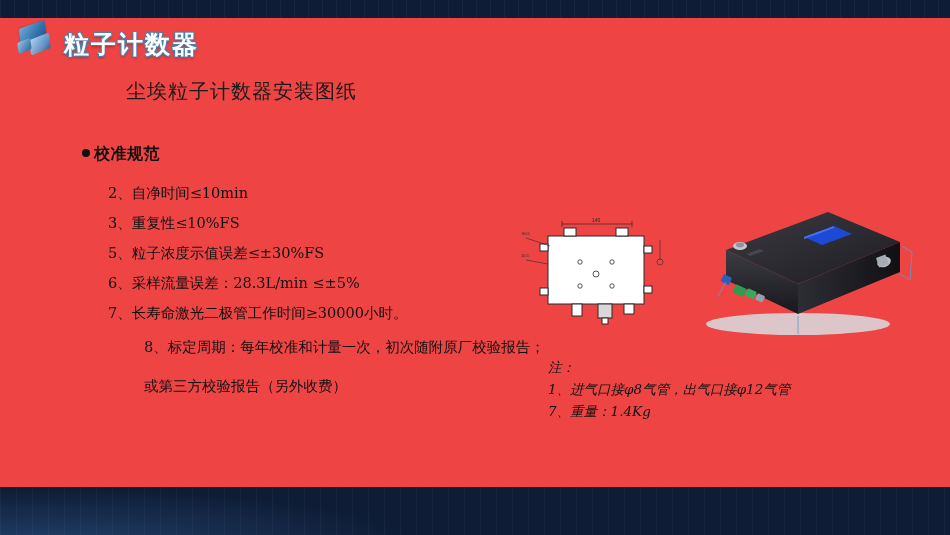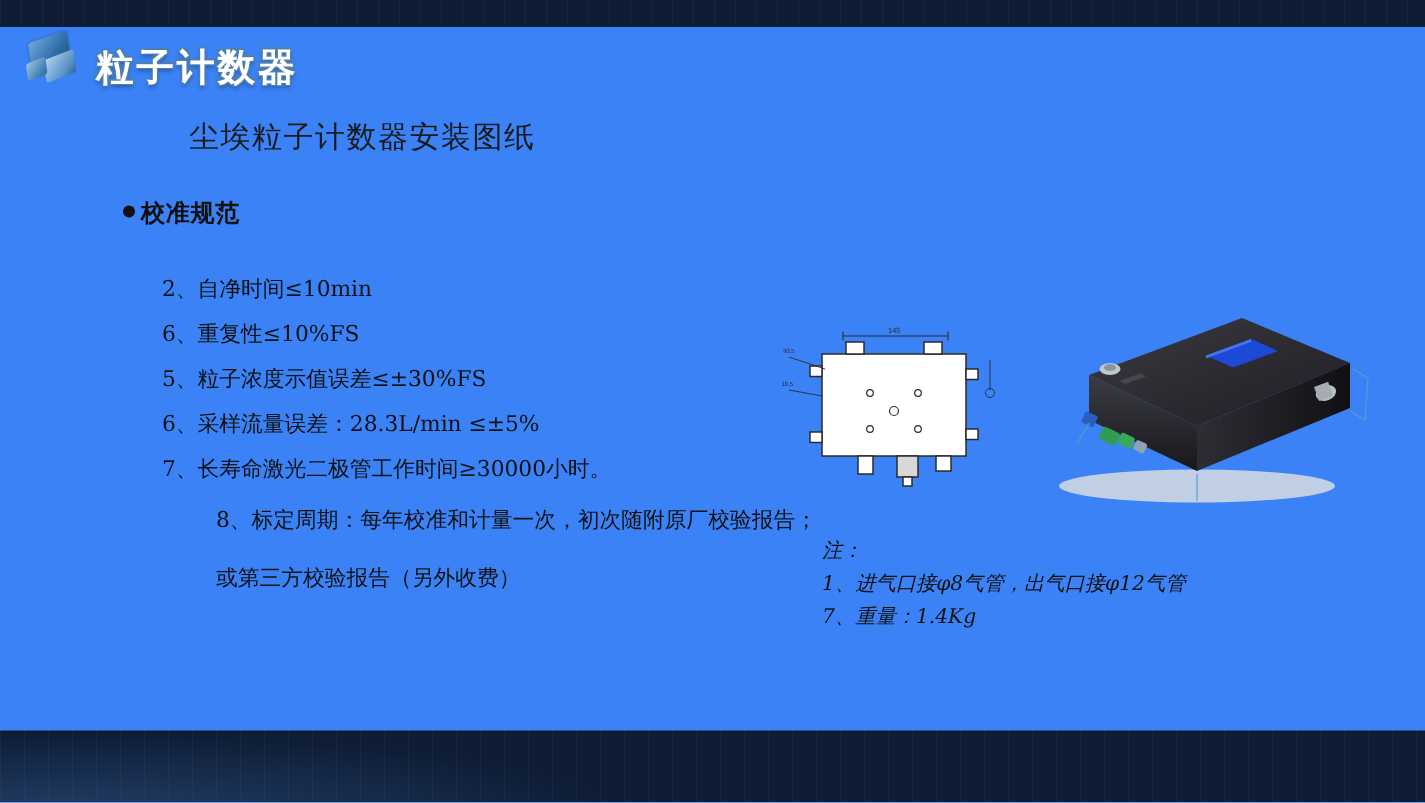--- a/index.html
+++ b/index.html
@@ -10,21 +10,21 @@
     width: 950px;
     height: 535px;
     background: #ffffff;
     font-family: "Liberation Sans", sans-serif;
     overflow: hidden;
   }
   .slide {
     position: relative;
     width: 950px;
     height: 535px;
-    background: #3b82f6;
+    background: #ef4444;
     overflow: hidden;
   }
   
   .top-band {
     position: absolute;
     left: 0; top: 0;
     width: 950px;
     height: 18px;
     background: linear-gradient(90deg, #0d1b33 0%, #112murky 1%, #0e1d38 40%, #132a4d 100%);
     background-color: #0e1c35;
@@ -117,21 +117,21 @@
     font-family: "DejaVu Serif", serif;
     font-size: 20px;
     color: #1a1a1a;
     letter-spacing: 1px;
   }
 
   
   .section-head {
     position: absolute;
     left: 82px;
-    top: 132px;
+    top: 144px;
     font-family: Liberation Sans, sans-serif;
     font-size: 16px;
     font-weight: bold;
     color: #111111;
     letter-spacing: 0.5px;
   }
   .section-bullet {
     display: inline-block;
     width: 8px; height: 8px;
     background: #111111;
@@ -217,21 +217,21 @@
   <div class="title-text">粒子计数器</div>
 
   <div class="subtitle">尘埃粒子计数器安装图纸</div>
 
   <div class="section-head">
     <span class="section-bullet"></span><span>校准规范</span>
   </div>
 
   <div class="list">
     <div class="list-item">2、自净时间≤10min</div>
-    <div class="list-item">6、重复性≤10%FS</div>
+    <div class="list-item">3、重复性≤10%FS</div>
     <div class="list-item">5、粒子浓度示值误差≤±30%FS</div>
     <div class="list-item">6、采样流量误差：28.3L/min ≤±5%</div>
     <div class="list-item">7、长寿命激光二极管工作时间≥30000小时。</div>
     <div class="list-item wrap">8、标定周期：每年校准和计量一次，初次随附原厂校验报告；或第三方校验报告（另外收费）</div>
   </div>
 
   <div class="img-area">
 
     <svg class="tech-drawing" viewBox="0 0 160 120">
 

